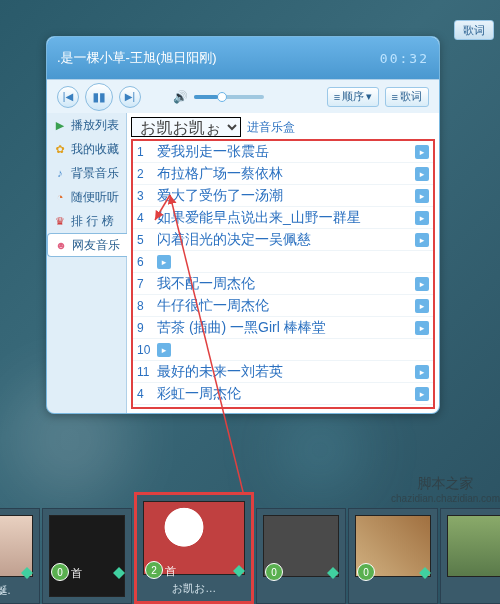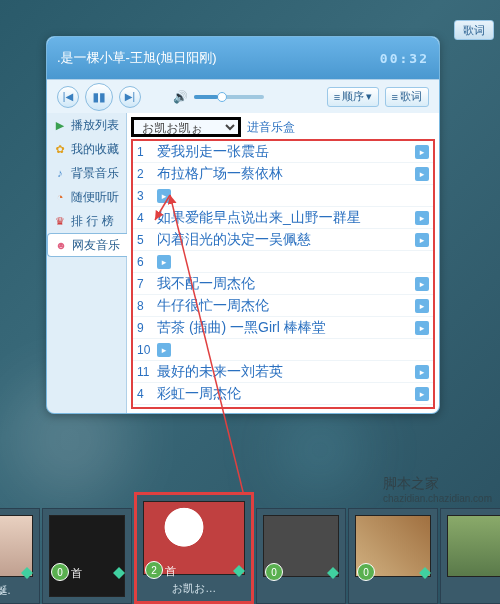--- a/index.html
+++ b/index.html
@@ -19,21 +19,21 @@
     border: 1px solid #7ab8e0; border-radius: 8px;
     box-shadow: 0 2px 10px rgba(0,0,0,0.3);
     margin-top: 16px;
   }
   .titlebar {
     height: 42px; display: flex; align-items: center; padding: 0 10px;
     color: #fff; font-size: 13px;
     background: linear-gradient(#6ab4e8, #4a98d0);
     border-radius: 8px 8px 0 0;
   }
-  .titlebar .time { margin-left: auto; font-family: monospace; letter-spacing: 2px; color: #bde4ff; font-weight: bold; }
+  .titlebar .time { margin-left: auto; font-family: monospace; letter-spacing: 2px; color: #bde4ff; }
   .controls {
     height: 34px; display: flex; align-items: center; gap: 6px;
     padding: 0 10px; background: #e8f3fb; border-top: 1px solid #b0d0e8;
   }
   .pbtn {
     width: 22px; height: 22px; border-radius: 50%;
     background: linear-gradient(#fff, #d0e8f8); border: 1px solid #8abce0;
     display: flex; align-items: center; justify-content: center;
     color: #3a80c0; font-size: 10px;
   }
@@ -65,22 +65,22 @@
   .ico-play { color: #3aa050; }
   .ico-fav { color: #e0a020; }
   .ico-bg { color: #5090d0; }
   .ico-rand { color: #e07030; }
   .ico-rank { color: #d04040; }
   .ico-friend { color: #e06080; }
 
   .main { flex: 1; background: #fff; border-bottom-right-radius: 8px; padding: 4px; }
   .toprow { display: flex; align-items: center; gap: 6px; margin-bottom: 2px; }
   .select {
-    height: 20px; width: 110px; border: 3px solid #000000; background: #f4faff;
-    font-size: 12px; padding: 0 4px; color: #444;
+    height: 20px; width: 110px; border: 1px solid #000000; background: #f4faff;
+    font-size: 16px; padding: 0 4px; color: #444;
   }
   .link { color: #2a70c0; font-size: 12px; }
   .playlist {
     border: 2px solid #e04040; height: 270px; overflow: hidden;
   }
   .track {
     height: 22px; display: flex; align-items: center; padding: 0 4px;
     border-bottom: 1px solid #eef4f8; gap: 6px;
   }
   .track .num { width: 14px; color: #2a70c0; font-size: 12px; }
@@ -123,21 +123,21 @@
   }
   .badge {
     position: absolute; left: 8px; bottom: 22px; width: 18px; height: 18px;
     border-radius: 50%; background: #5ab050; border: 1px solid #fff;
     color: #fff; font-size: 10px; display: flex; align-items: center; justify-content: center;
   }
   .badge-txt { position: absolute; left: 28px; bottom: 22px; color: #fff; font-size: 11px; }
   .gem { position: absolute; right: 6px; bottom: 24px; width: 12px; height: 12px; background: #40d0a0; clip-path: polygon(50% 0, 100% 50%, 50% 100%, 0 50%); }
 
   .watermark {
-    position: absolute; right: 8px; bottom: 100px; text-align: left;
+    position: absolute; right: 0; bottom: 100px; text-align: center;
     color: rgba(50,50,50,0.6); font-size: 14px;
   }
   .watermark .sub { font-size: 10px; color: rgba(50,50,50,0.5); }
 </style>
 </head>
 <body>
 
 <div class="blur-circle bc1"></div>
 <div class="blur-circle bc2"></div>
 
@@ -199,20 +199,21 @@
             <span class="name">爱我别走一张震岳</span>
             <span class="tico">▸</span>
           </div>
           <div class="track">
             <span class="num">2</span>
             <span class="name">布拉格广场一蔡依林</span>
             <span class="tico">▸</span>
           </div>
           <div class="track">
             <span class="num">3</span>
+            <span class="name">爱大了受伤了一汤潮</span>
             <span class="tico">▸</span>
           </div>
           <div class="track">
             <span class="num">4</span>
             <span class="name">如果爱能早点说出来_山野一群星</span>
             <span class="tico">▸</span>
           </div>
           <div class="track">
             <span class="num">5</span>
             <span class="name">闪着泪光的决定一吴佩慈</span>

